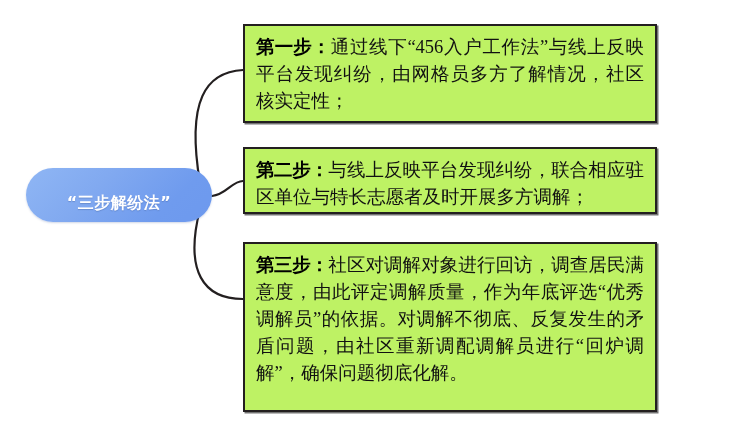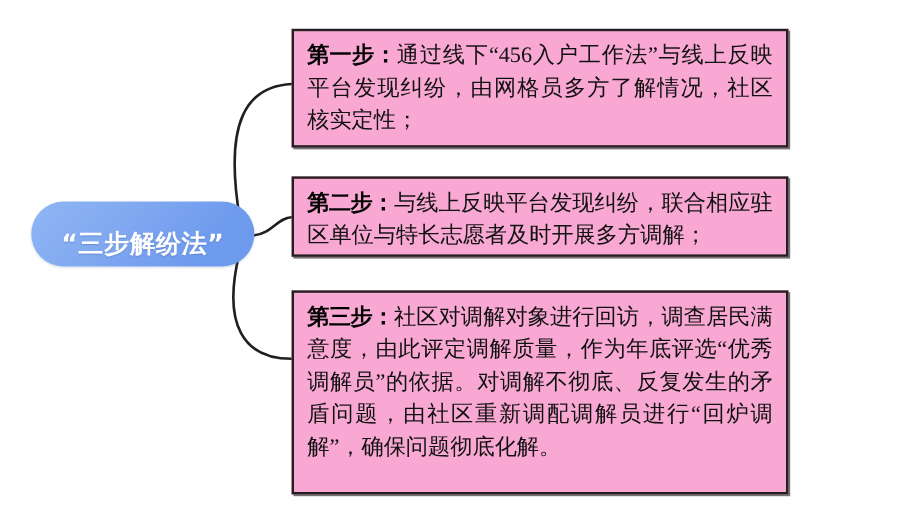--- a/index.html
+++ b/index.html
@@ -40,34 +40,34 @@
     box-shadow: 0 1px 2px rgba(70,100,160,0.25);
     display: flex;
     align-items: center;
     justify-content: center;
     box-sizing: border-box;
   }
   .root-node-label {
     color: #ffffff;
     font-family: "DejaVu Sans", "Liberation Sans", sans-serif;
     font-weight: bold;
-    font-size: 21px;
+    font-size: 16px;
     letter-spacing: 0.5px;
     line-height: 1;
     white-space: nowrap;
     text-shadow: 0 1px 1px rgba(60,90,150,0.35);
     margin-top: 16px;
   }
 
   
   .step-box {
     position: absolute;
     left: 243px;
     box-sizing: border-box;
-    background: #f9a8d4;
+    background: #bef264;
     border: 2px solid #231f20;
     box-shadow: 1.5px 1.5px 0 rgba(0,0,0,0.55);
     padding: 7px 11px 6px 11px;
   }
   #step-box-1 { top: 24px;  width: 414px; height: 99px; }
   #step-box-2 { top: 147px; width: 414px; height: 67px; }
   #step-box-3 { top: 242px; width: 414px; height: 170px; }
 
   .step-text {
     font-family: "Liberation Serif", "DejaVu Serif", serif;

